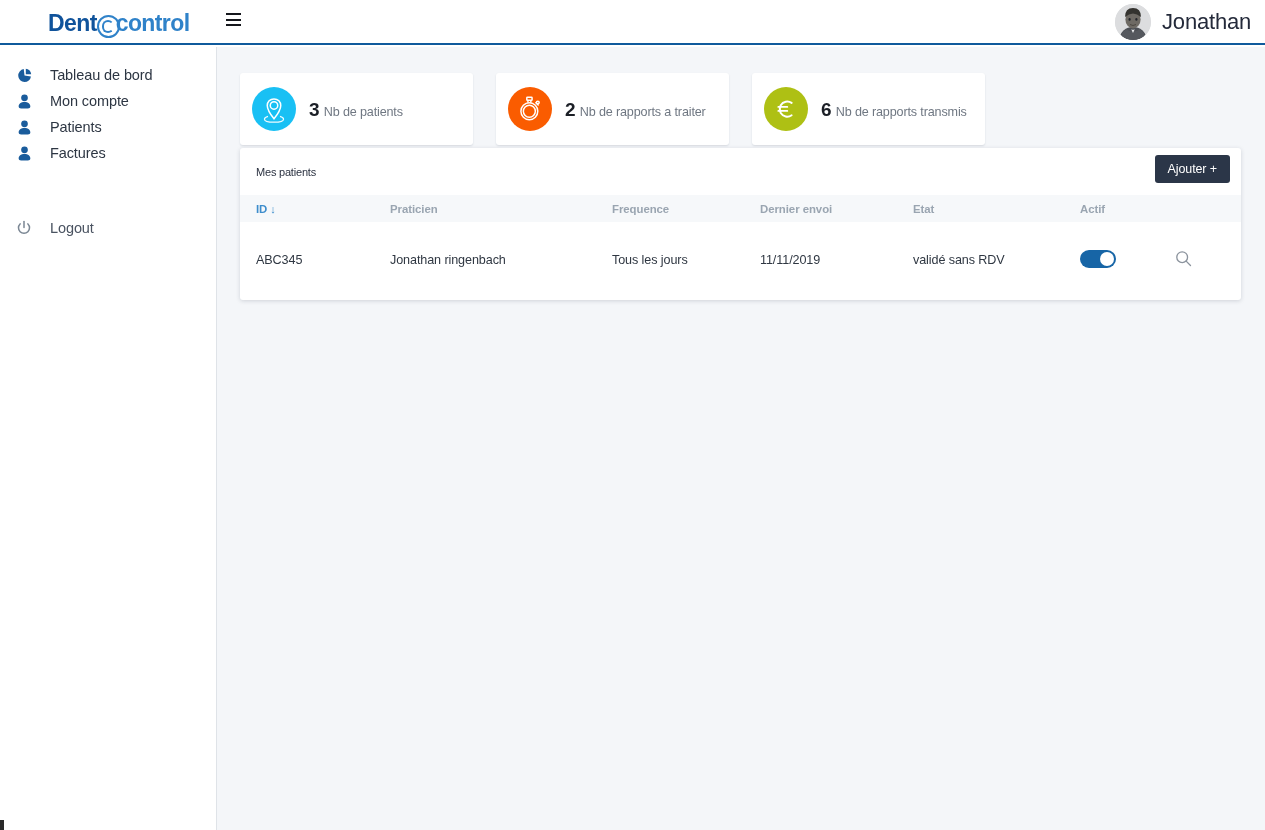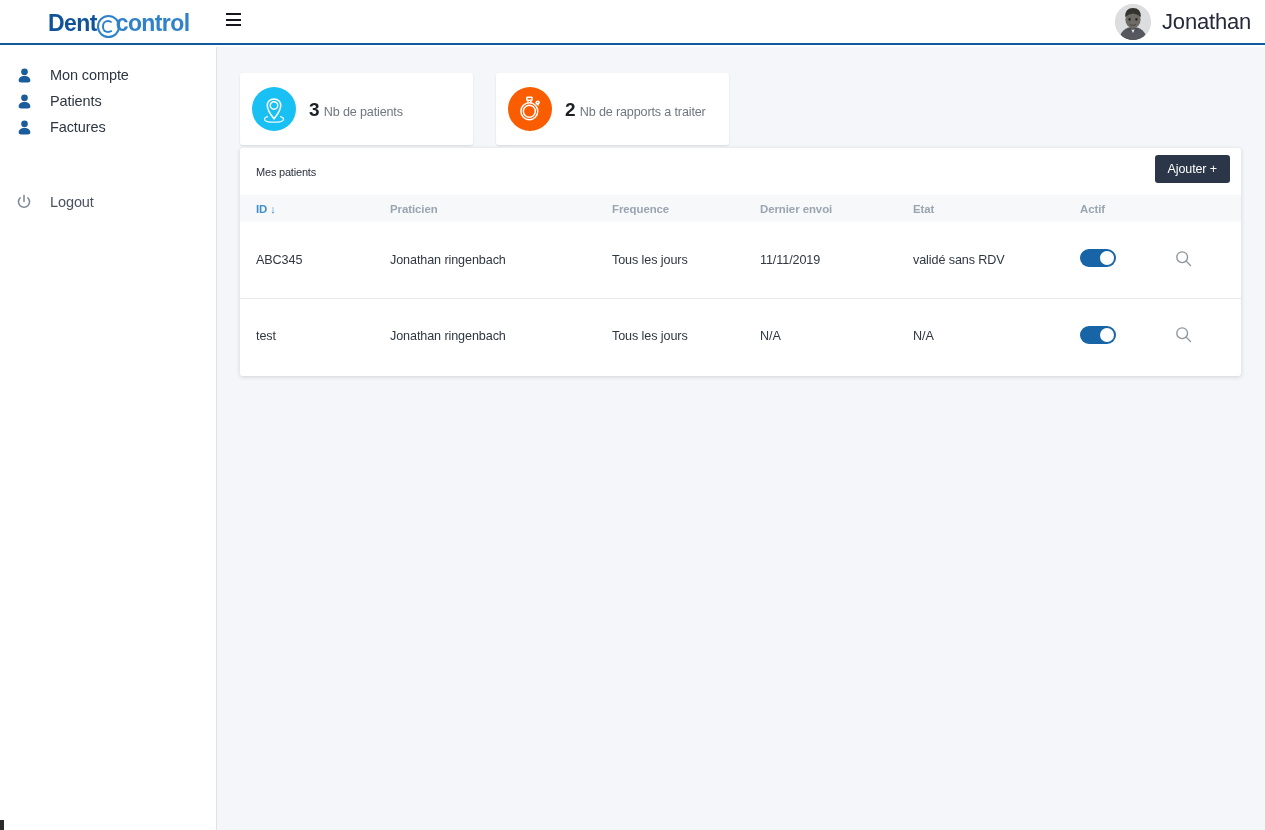--- a/index.html
+++ b/index.html
@@ -365,20 +365,29 @@
           </g>
         </svg>
       </div>
       <span class="user-name">Jonathan</span>
     </div>
   </div>
 
   <div class="sidebar">
     <div class="nav-list">
 
+      <div class="nav-item">
+        <span class="nav-ico">
+          <svg width="15" height="15" viewBox="0 0 16 16" fill="currentColor">
+            <path d="M7.2 1.1 A7 7 0 0 0 8 15 A7 7 0 0 0 14.9 9 L8 8 Z"></path>
+            <path d="M9.4 0.9 L9.4 6.6 L15.1 6.6 A5.9 5.9 0 0 0 9.4 0.9 Z"></path>
+          </svg>
+        </span>
+        <span class="nav-label">Tableau de bord</span>
+      </div>
 
       <div class="nav-item">
         <span class="nav-ico">
           <svg width="13" height="15" viewBox="0 0 14 16" fill="currentColor">
             <circle cx="7" cy="4" r="3.6"></circle>
             <path d="M7 8.6 c-4 0 -6.3 2.2 -6.3 4.8 0 1.4 1.1 2.1 2.6 2.1 h7.4 c1.5 0 2.6 -0.7 2.6 -2.1 0 -2.6 -2.3 -4.8 -6.3 -4.8z"></path>
           </svg>
         </span>
         <span class="nav-label">Mon compte</span>
       </div>
@@ -447,20 +456,32 @@
             <circle cx="24.3" cy="9.1" r="1.5"></circle>
           </svg>
         </span>
         <span class="stat-txt">
           <span class="stat-num">2</span>
           <span class="stat-lbl">Nb de rapports a traiter</span>
         </span>
       </div>
 
 
+      <div class="stat-card">
+        <span class="stat-ico" style="background:#aec014;">
+          <svg width="30" height="30" viewBox="0 0 32 32" fill="none" stroke="#ffffff" stroke-width="2.1" stroke-linecap="round">
+            <path d="M22 9.5 a8.2 8.2 0 0 0 -11.6 2.4 a9.6 9.6 0 0 0 0 8.4 a8.2 8.2 0 0 0 11.6 2.4"></path>
+            <path d="M7.8 13.8 h9.6 M7.8 18 h9.6" stroke-width="1.9"></path>
+          </svg>
+        </span>
+        <span class="stat-txt">
+          <span class="stat-num">6</span>
+          <span class="stat-lbl">Nb de rapports transmis</span>
+        </span>
+      </div>
 
     </div>
 
     <div class="panel">
 
       <div class="panel-head">
         <span class="panel-title">Mes patients</span>
         <button class="add-btn">Ajouter +</button>
       </div>
 
@@ -502,38 +523,20 @@
               <span class="search-ico">
                 <svg width="17" height="17" viewBox="0 0 18 18" fill="none" stroke="currentColor" stroke-width="1.4" stroke-linecap="round">
                   <circle cx="7.6" cy="7.6" r="5.7"></circle>
                     <line x1="11.8" y1="11.8" x2="16.4" y2="16.4"></line>
                 </svg>
               </span>
             </td>
           </tr>
 
 
-          <tr>
-            <td class="col-id">test</td>
-            <td>Jonathan ringenbach</td>
-            <td>Tous les jours</td>
-            <td>N/A</td>
-            <td>N/A</td>
-            <td>
-              <span class="toggle"><span class="knob"></span></span>
-            </td>
-            <td>
-              <span class="search-ico">
-                <svg width="17" height="17" viewBox="0 0 18 18" fill="none" stroke="currentColor" stroke-width="1.4" stroke-linecap="round">
-                  <circle cx="7.6" cy="7.6" r="5.7"></circle>
-                    <line x1="11.8" y1="11.8" x2="16.4" y2="16.4"></line>
-                </svg>
-              </span>
-            </td>
-          </tr>
 
         </tbody>
       </table>
     </div>
 
   </div>
 
   <div class="corner-speck"></div>
 </div>
 

